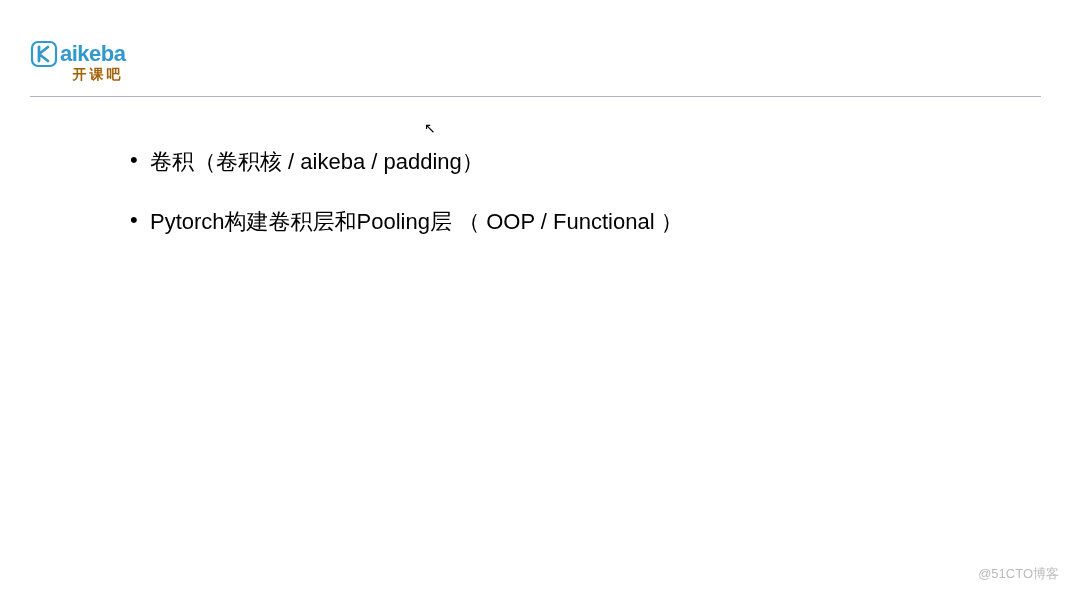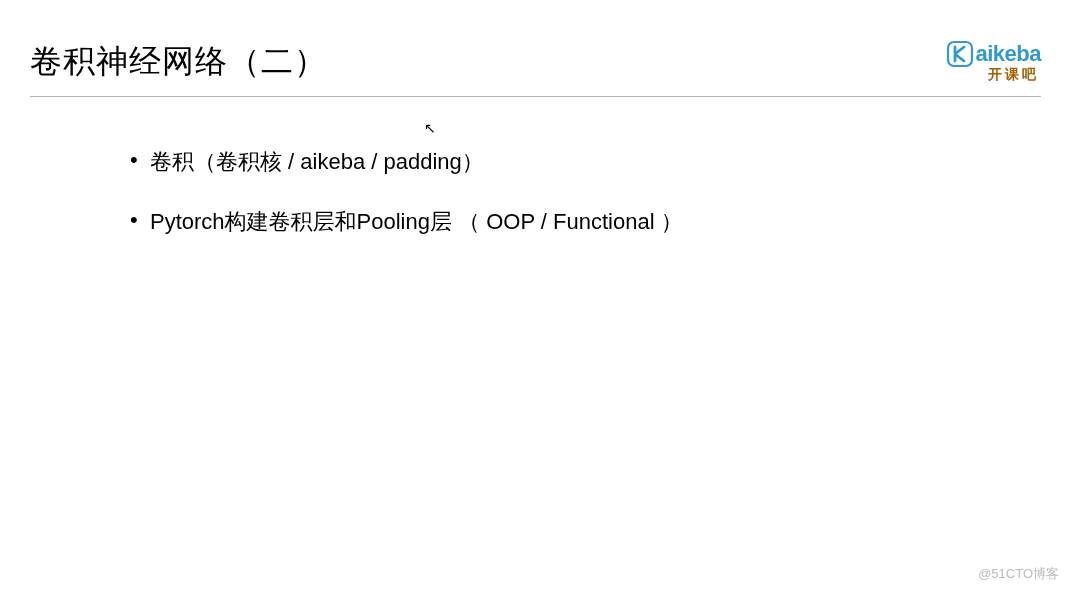--- a/index.html
+++ b/index.html
@@ -108,21 +108,20 @@
       font-size: 14px;
       color: #000;
       pointer-events: none;
     }
   </style>
 </head>
 <body>
 
 <div class="slide">
   <div class="header-row">
-    <h1 class="title">卷积神经网络（二）</h1>
     <div class="logo">
       <div class="logo-main">
         <span class="logo-icon">
           <svg viewBox="0 0 28 28" width="28" height="28">
             <rect x="2" y="2" width="24" height="24" rx="6" fill="none" stroke="#3399cc" stroke-width="2.2"></rect>
             <path d="M 9 7 L 9 21 M 9 14 L 18 7 M 9 14 L 18 21" stroke="#3399cc" stroke-width="2.8" fill="none" stroke-linecap="round" stroke-linejoin="round"></path>
           </svg>
         </span>
         <span class="logo-text">aikeba</span>
       </div>

